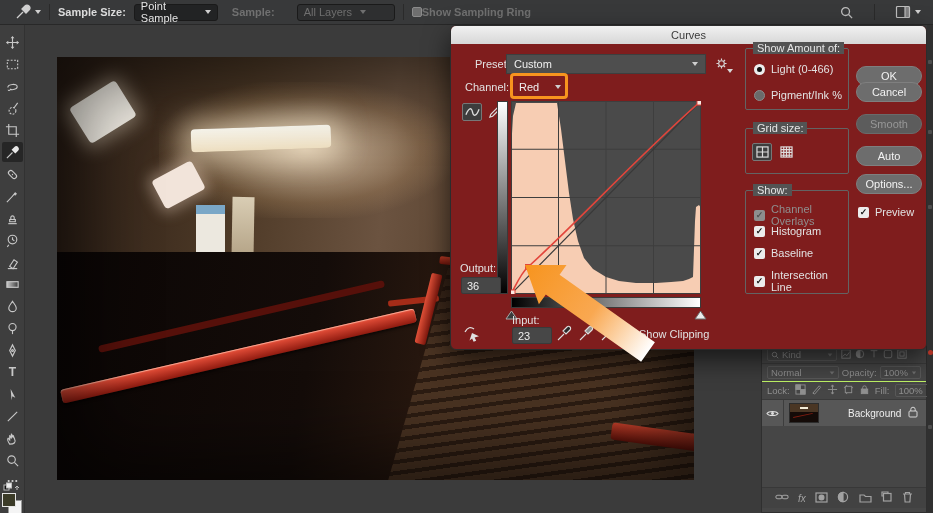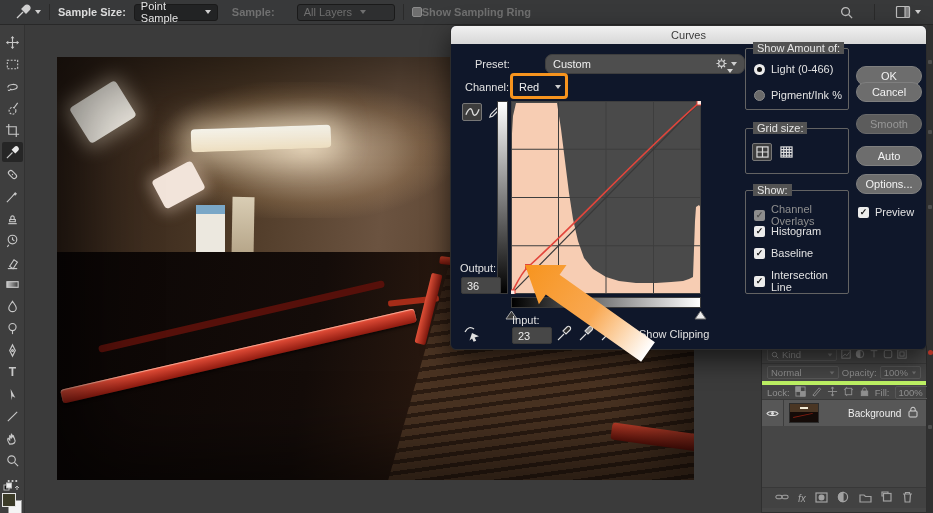--- a/index.html
+++ b/index.html
@@ -21,27 +21,27 @@
   .toolbar{left:0;top:25px;width:25px;height:488px;background:#3e3e3e;border-right:1px solid #323232;}
   .tool{position:absolute;left:2px;width:21px;height:20px;display:flex;align-items:center;justify-content:center;border-radius:2px;}
   .tool.sel{background:#262626;}
   .tool svg{stroke:#c8c8c8;fill:none;stroke-width:1.2;}
   .tool .glyph{color:#c8c8c8;font-size:12px;font-weight:bold;line-height:1;}
   
   .photo{left:57px;top:57px;width:637px;height:423px;background:#1a110c;overflow:hidden;}
   .photo::after{content:"";position:absolute;inset:0;box-shadow:inset 0 0 70px 25px rgba(0,0,0,.55);}
   .light{position:absolute;border-radius:4px;}
   
-  .dialog{left:450px;top:25px;width:477px;height:325px;background:#0f172a;border:1px solid #2c2c2c;border-radius:6px;
+  .dialog{left:450px;top:25px;width:477px;height:325px;background:#7f1d1d;border:1px solid #2c2c2c;border-radius:6px;
           box-shadow:0 10px 26px rgba(0,0,0,.6);z-index:10;}
   .titlebar{position:absolute;left:0;top:0;width:100%;height:18px;border-radius:5px 5px 0 0;
             background:linear-gradient(#f1f1f1,#d7d7d7);color:#3a3a3a;display:flex;align-items:center;justify-content:center;font-size:11px;}
   .dlabel{color:#e2e2e2;}
-  .dfield{background:#4e4e4e;border:1px solid #3e3e3e;border-radius:7px;display:flex;align-items:center;
-          padding:0 7px;color:#efefef;justify-content:space-between;margin-left:39px;}
+  .dfield{background:#4e4e4e;border:1px solid #3e3e3e;border-radius:0;display:flex;align-items:center;
+          padding:0 7px;color:#efefef;justify-content:space-between;}
   .numbox{background:#474747;border:1px solid #3a3a3a;border-radius:2px;color:#ededed;display:flex;align-items:center;padding:0 5px;}
   .groupbox{position:absolute;border:1px solid #636363;border-radius:2px;}
   .legend{position:absolute;top:-7px;left:7px;background:#535353;padding:0 4px;color:#e6e6e6;}
   .btn{position:absolute;left:405px;width:66px;height:20px;border-radius:11px;background:#6d6d6d;border:1px solid #7f7f7f;
        color:#f2f2f2;display:flex;align-items:center;justify-content:center;}
   .btn.disabled{background:#5c5c5c;border-color:#6a6a6a;color:#979797;}
   .cb{width:11px;height:11px;border-radius:2px;background:#ececec;display:flex;align-items:center;justify-content:center;flex:none;}
   .cb .mark{color:#141414;font-size:9px;font-weight:bold;line-height:1;}
   .cb.dim{background:#8d8d8d;}
   .cb.dim .mark{color:#4f4f4f;}
@@ -307,21 +307,21 @@
       <span class="lfield" style="width:88px;">
         <span>Normal</span>
           <span class="chev dim" style="margin-left:auto;transform:scale(.8);"></span>
       </span>
       <span>Opacity:</span>
       <span class="lfield">
           <span>100%</span>
           <span class="chev dim" style="transform:scale(.7);"></span>
         </span>
     </div>
-    <div class="lrow" style="top:35px;height:18px;padding:0 5px;border-top:4px solid #bef264;gap:5px;text-align:right;">
+    <div class="lrow" style="top:35px;height:18px;padding:0 5px;border-top:1px solid #bef264;gap:5px;text-align:right;">
       <span>Lock:</span>
       <span class="licon"><svg width="11" height="11" viewBox="0 0 12 12">
             <rect x="1" y="1" width="10" height="10"></rect>
             <rect x="1" y="1" width="5" height="5" fill="#8f8f8f"></rect>
             <rect x="6" y="6" width="5" height="5" fill="#8f8f8f"></rect>
           </svg></span>
       <span class="licon"><svg width="11" height="11" viewBox="0 0 12 12">
             <path d="M2 10L9 2l1.5 1.5L4 11z"></path>
           </svg></span>
       <span class="licon"><svg width="11" height="11" viewBox="0 0 12 12">

